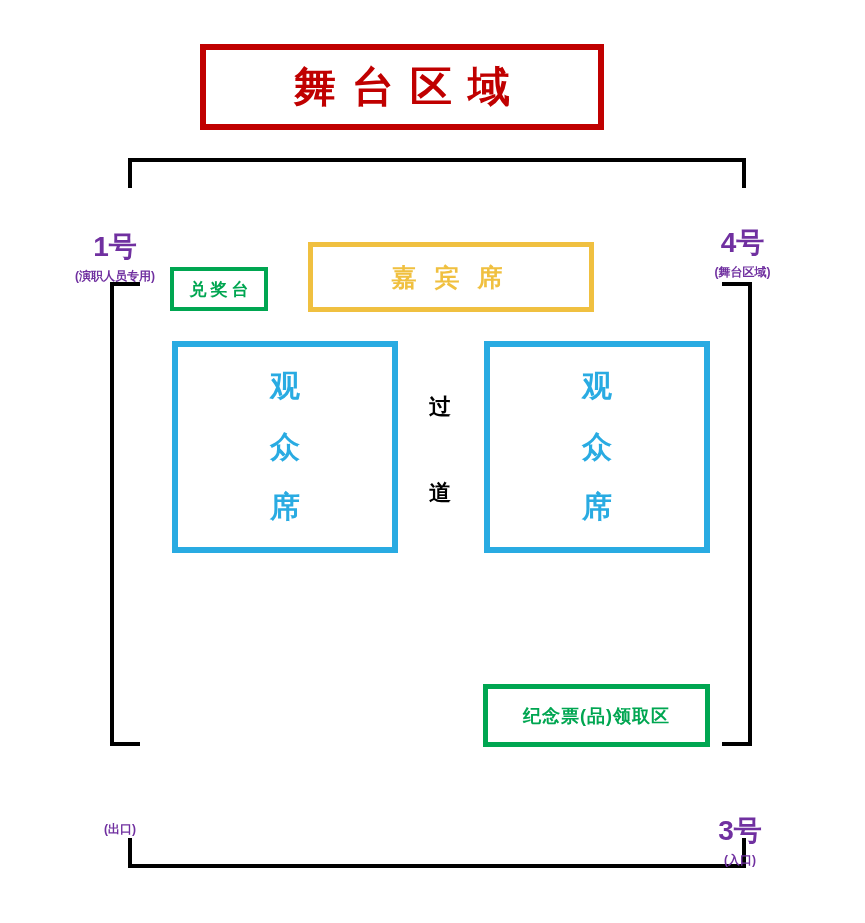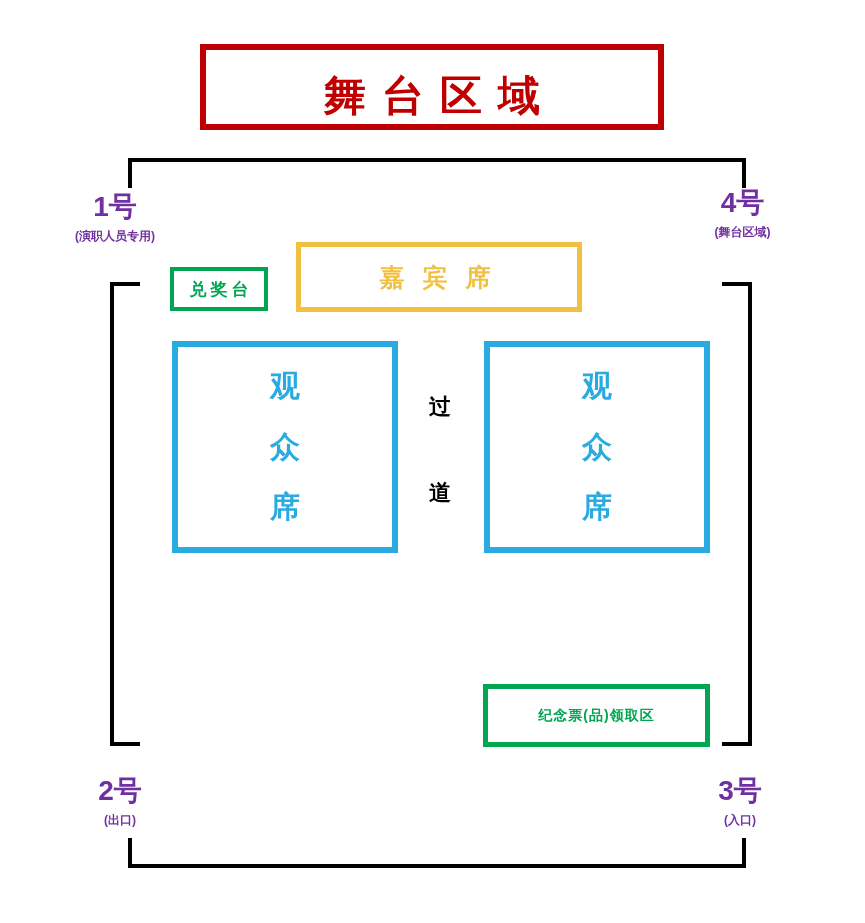--- a/index.html
+++ b/index.html
@@ -3,23 +3,23 @@
 <meta charset="utf-8">
 <style>
   * { box-sizing: border-box; margin: 0; padding: 0; }
   html, body { background: #ffffff; }
   body { font-family: "Liberation Sans", "DejaVu Sans", sans-serif; }
 
   .canvas { position: relative; width: 865px; height: 923px; background: #fff; overflow: hidden; margin: 0 auto; }
 
   
   .stage {
-    position: absolute; left: 200px; top: 44px; width: 464px; height: 86px;
+    position: absolute; left: 200px; top: 44px; width: 404px; height: 86px;
     border: 6px solid var(--stage-red, #c00000);
-    display: flex; align-items: flex-end; justify-content: center;
+    display: flex; align-items: center; justify-content: center;
   }
   .stage-label {
     color: var(--stage-red, #c00000); font-size: 42px; font-weight: bold;
     letter-spacing: 16px; padding-left: 16px; white-space: nowrap;
   }
 
   
   .line { position: absolute; background: var(--line-black, #000); }
   .l-top      { left: 128px; top: 158px; width: 618px; height: 4px; }
   .l-top-tl   { left: 128px; top: 158px; width: 4px;  height: 30px; }
@@ -28,56 +28,56 @@
   .l-bot-tl   { left: 128px; top: 838px; width: 4px;  height: 30px; }
   .l-bot-tr   { left: 742px; top: 838px; width: 4px;  height: 30px; }
   .l-left     { left: 110px; top: 282px; width: 4px;  height: 464px; }
   .l-left-tt  { left: 110px; top: 282px; width: 30px; height: 4px; }
   .l-left-tb  { left: 110px; top: 742px; width: 30px; height: 4px; }
   .l-right    { left: 748px; top: 282px; width: 4px;  height: 464px; }
   .l-right-tt { left: 722px; top: 282px; width: 30px; height: 4px; }
   .l-right-tb { left: 722px; top: 742px; width: 30px; height: 4px; }
 
   
-  .gate { position: absolute; text-align: center; color: var(--gate-purple, #7030a0); }
+  .gate { position: absolute; text-align: center; color: var(--gate-purple, #7030a0); margin-top: 40px; }
   .gate .num  { font-size: 28px; font-weight: 600; line-height: 1.1; }
   .gate .note { font-size: 12px; font-weight: bold; margin-top: 5px; white-space: nowrap; }
   .gate1 { left: 15px;  top: 192px; width: 200px; }
   .gate4 { left: 640px; top: 188px; width: 205px; }
   .gate2 { left: 40px;  top: 776px; width: 160px; }
   .gate3 { left: 660px; top: 776px; width: 160px; }
 
   
   .box { position: absolute; display: flex; align-items: center; justify-content: center; font-weight: bold; }
   .prize {
     left: 170px; top: 267px; width: 98px; height: 44px;
     border: 4px solid var(--green, #00a651); color: var(--green, #00a651);
     font-size: 17px; letter-spacing: 4px; padding-left: 4px;
   }
   .vip {
-    left: 296px; top: 242px; width: 286px; height: 70px;
+    left: 308px; top: 242px; width: 286px; height: 70px;
     border: 5px solid var(--gold, #f0c040); color: var(--gold, #f0c040);
     font-size: 25px; letter-spacing: 18px; padding-left: 10px;
   }
   .aud {
     border: 6px solid var(--blue, #29abe2); color: var(--blue, #29abe2);
     flex-direction: column; justify-content: space-evenly;
     font-size: 30px;
   }
   .aud-left  { left: 172px; top: 341px; width: 226px; height: 212px; }
   .aud-right { left: 484px; top: 341px; width: 226px; height: 212px; }
   .aisle {
     position: absolute; left: 410px; top: 392px; width: 60px;
     display: flex; flex-direction: column; align-items: center; gap: 56px;
     font-size: 22px; font-weight: bold; color: var(--line-black, #000);
   }
   .souvenir {
     left: 483px; top: 684px; width: 227px; height: 63px;
     border: 5px solid var(--green, #00a651); color: var(--green, #00a651);
-    font-size: 14px; letter-spacing: 1px; white-space: nowrap;
+    font-size: 18px; letter-spacing: 1px; white-space: nowrap;
   }
 </style>
 </head>
 <body>
 
 <div class="canvas">
 
   <div class="stage">
     <span class="stage-label">舞台区域</span>
   </div>
@@ -97,21 +97,20 @@
 
   <div class="gate gate1">
     <div class="num">1号</div>
     <div class="note">(演职人员专用)</div>
   </div>
   <div class="gate gate4">
     <div class="num">4号</div>
     <div class="note">(舞台区域)</div>
   </div>
   <div class="gate gate2">
-    <div class="num">2号</div>
     <div class="note">(出口)</div>
   </div>
   <div class="gate gate3">
     <div class="num">3号</div>
     <div class="note">(入口)</div>
   </div>
 
   <div class="box prize">
     <span>兑奖台</span>
   </div>

